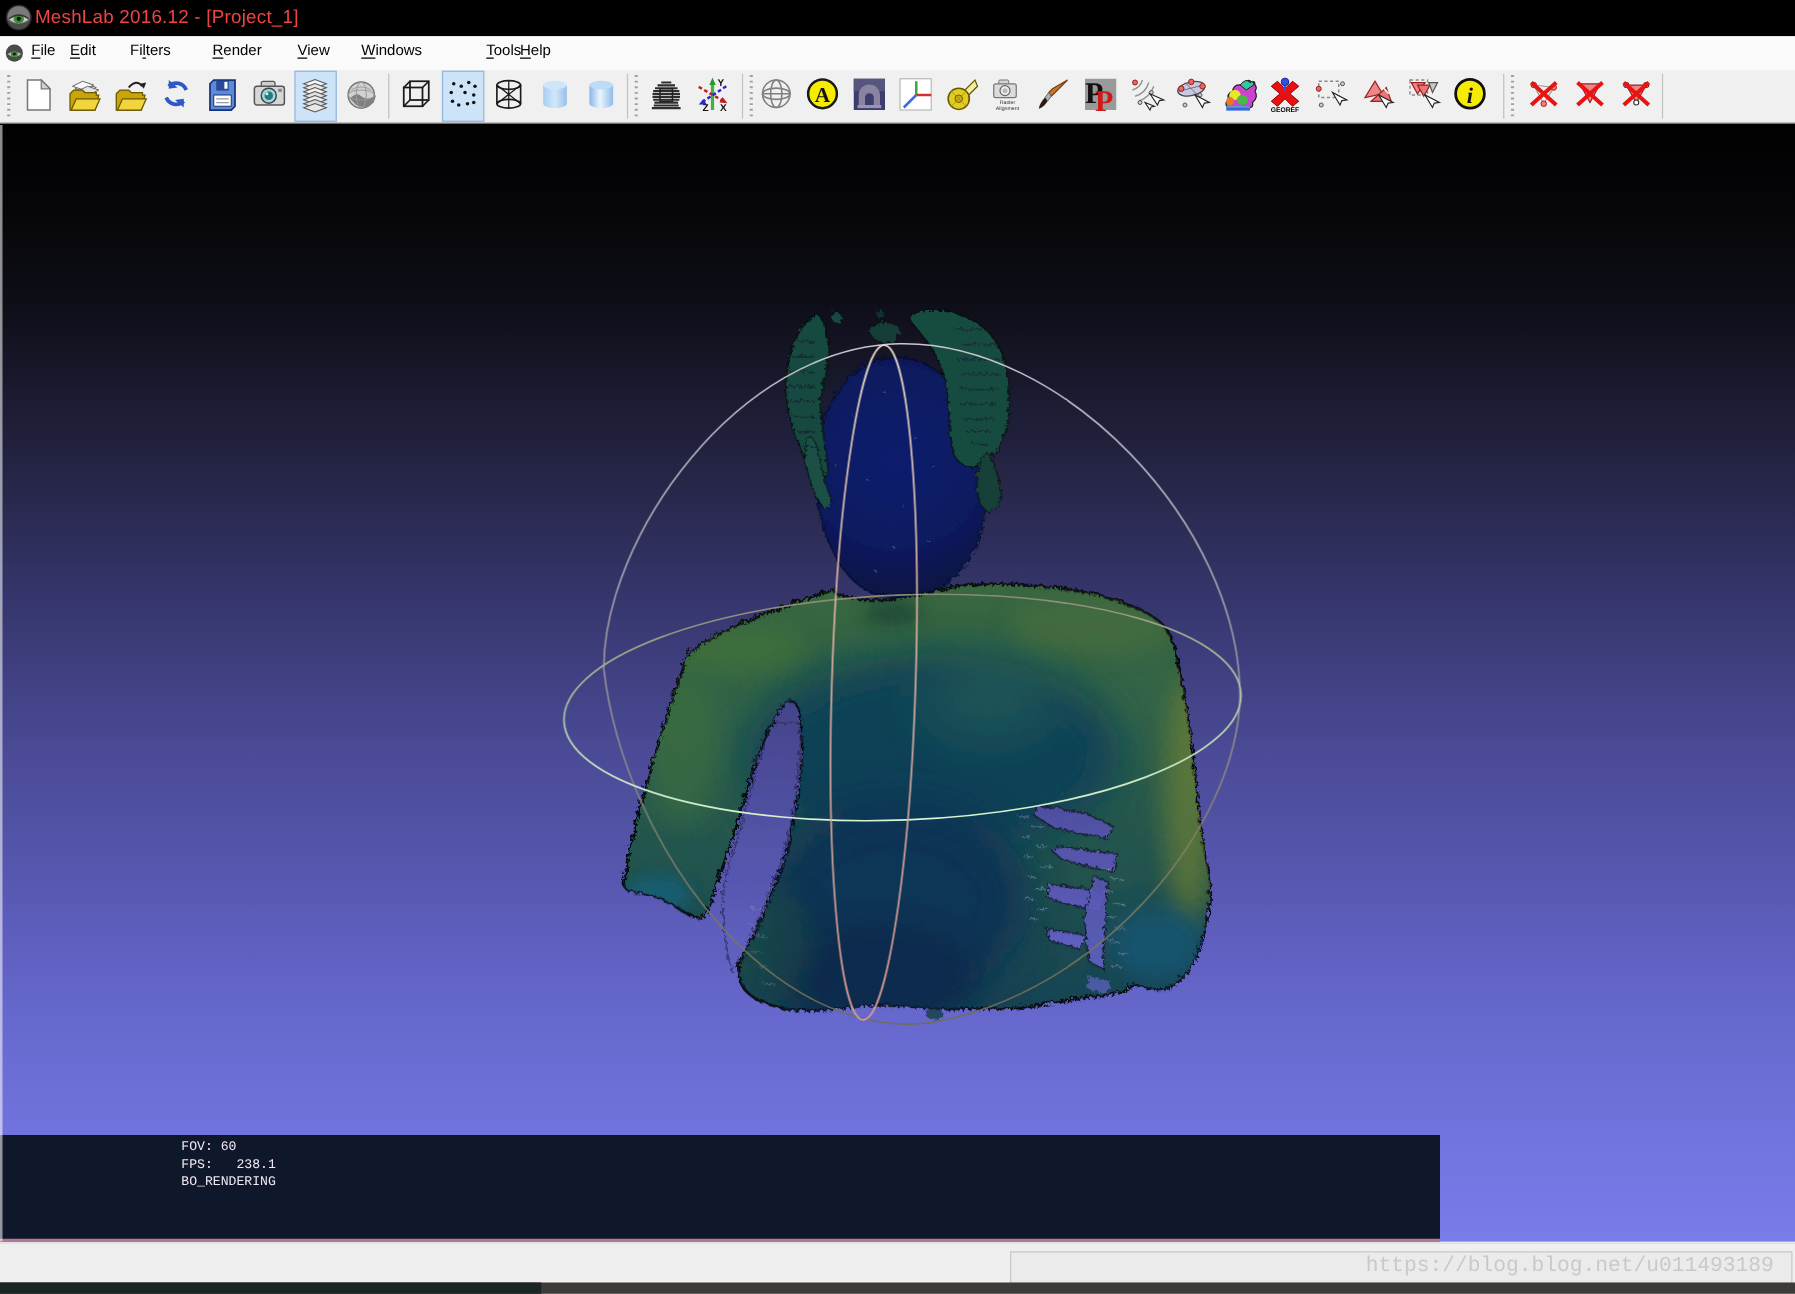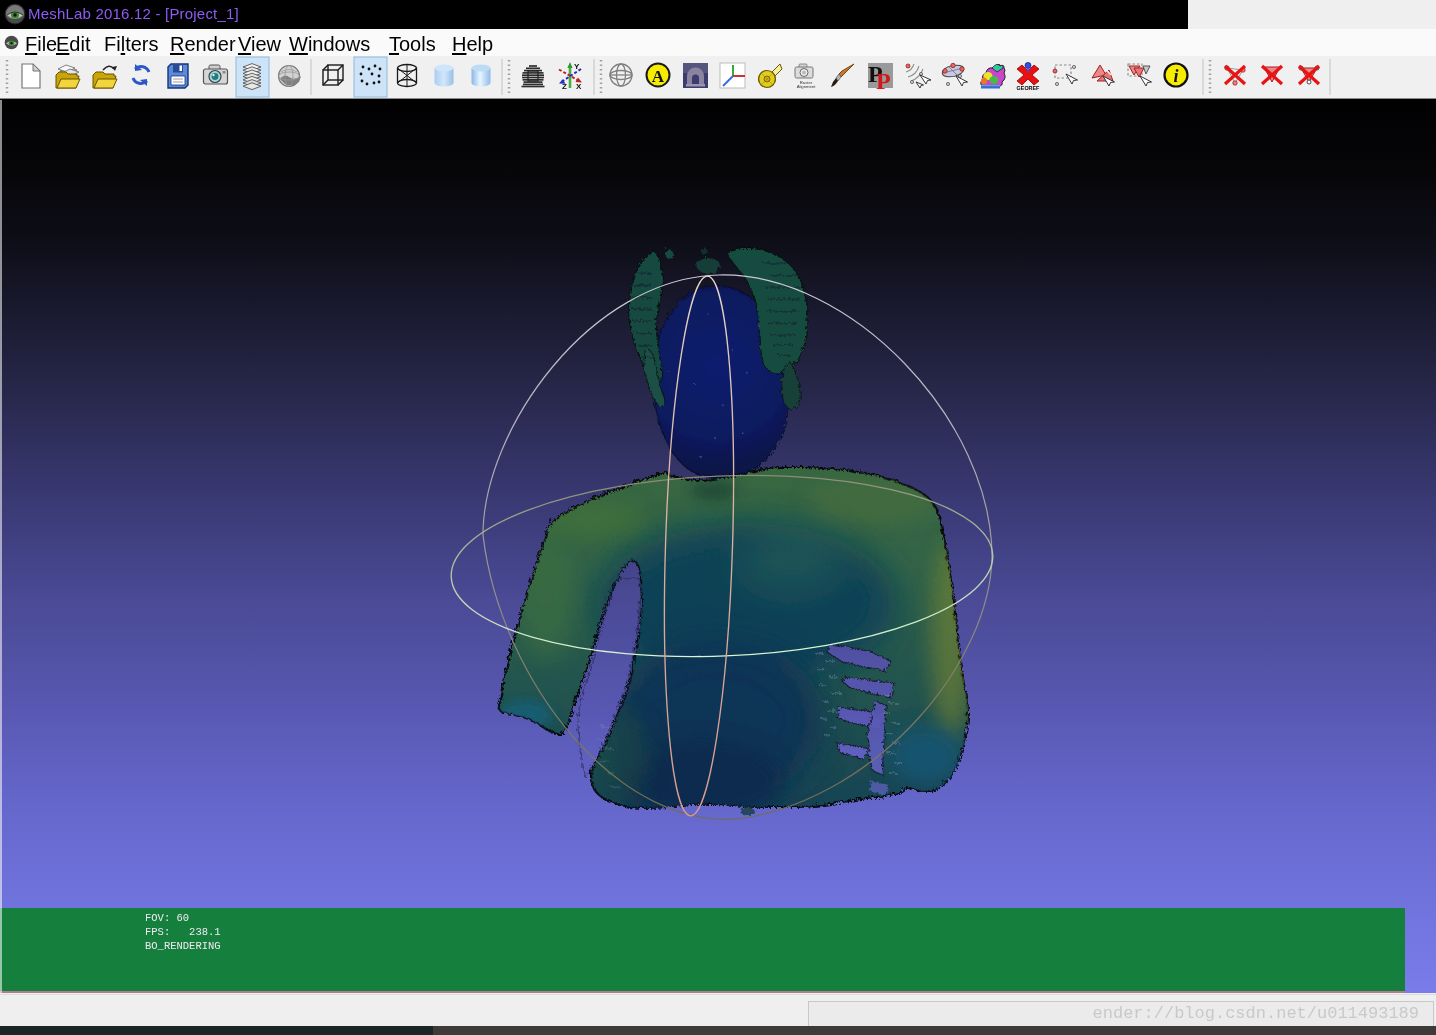--- a/index.html
+++ b/index.html
@@ -1,25 +1,25 @@
 <!DOCTYPE html>
 <html><head>
 <meta charset="utf-8">
 <style>
 html,body{margin:0;padding:0;width:1436px;height:1035px;overflow:hidden;background:#efefef;
 font-family:"Liberation Sans",sans-serif;}
 #app{position:absolute;left:0;top:0;width:1436px;height:1035px;}
-.titlebar{position:absolute;left:0;top:0;width:1188px;height:29px;background:#000;color:#8b5cf6;}
+.titlebar{position:absolute;left:0;top:0;width:1436px;height:29px;background:#000;color:#ef4444;}
 .titlebar .txt{position:absolute;left:28px;top:5px;font-size:15px;letter-spacing:.2px;}
 .menubar{position:absolute;left:0;top:29px;width:1436px;height:27px;background:#fafafa;color:#000;}
-.menubar .mi{position:absolute;top:4px;font-size:20px;}
+.menubar .mi{position:absolute;top:4px;font-size:12px;}
 .toolbar{position:absolute;left:0;top:56px;width:1436px;height:42px;background:#f0f0f0;border-bottom:1px solid #8a8a8a;}
 .viewport{position:absolute;left:0;top:99px;width:1436px;height:894px;background:#000;}
 .vleft{position:absolute;left:0;top:1px;width:2px;height:893px;background:rgba(255,255,255,.55);z-index:30;}
-.infobar{position:absolute;left:0;top:809px;width:1405px;height:83px;background:#15803d;border-bottom:2px solid #b07a92;z-index:20;}
+.infobar{position:absolute;left:0;top:809px;width:1152px;height:83px;background:#0f172a;border-bottom:2px solid #b07a92;z-index:20;}
 .itext{position:absolute;color:#f2e9f2;font-family:"Liberation Mono",monospace;font-size:10.5px;line-height:14px;white-space:pre;}
 .statusbar{position:absolute;left:0;top:994px;width:1436px;height:32px;background:#efefef;border-top:1px solid #dcdcdc;}
 .wmbox{position:absolute;left:808px;top:6px;width:624px;height:24px;background:#ebebeb;border:1px solid #c8c8c8;}
 .wm{position:absolute;right:14px;top:2px;color:#c9c9c9;font-family:"Liberation Mono",monospace;font-size:17px;}
 .taskbar{position:absolute;left:0;top:1026px;width:1436px;height:9px;background:#3e3a3a;}
 .taskl{position:absolute;left:0;top:0;width:433px;height:9px;background:#1b2526;}
 u{text-decoration:underline;text-underline-offset:2px;}
 </style>
 </head>
 <body>
@@ -43,21 +43,21 @@
 <ellipse cx="11" cy="12" rx="4.2" ry="3.6" fill="#3c8a34"></ellipse>
 <circle cx="11" cy="12" r="1.7" fill="#081808"></circle>
 </svg>
 <div class="mi" style="left:25px"><u>F</u>ile</div>
 <div class="mi" style="left:56px"><u>E</u>dit</div>
 <div class="mi" style="left:104px">Fi<u>l</u>ters</div>
 <div class="mi" style="left:170px"><u>R</u>ender</div>
 <div class="mi" style="left:238px"><u>V</u>iew</div>
 <div class="mi" style="left:289px"><u>W</u>indows</div>
 <div class="mi" style="left:389px"><u>T</u>ools</div>
-<div class="mi" style="left:452px"><u>H</u>elp</div>
+<div class="mi" style="left:416px"><u>H</u>elp</div>
 </div>
 <div class="toolbar">
       <svg width="1436" height="42" viewBox="0 56 1436 42" style="position:absolute;left:0;top:0">
 <line x1="7" y1="60" x2="7" y2="94" stroke="#a0a0a0" stroke-width="2.5" stroke-dasharray="1.5 3"></line>
 <rect x="236" y="57" width="33" height="40" fill="#cde3f7" stroke="#90b8dd"></rect>
 <rect x="354" y="57" width="33" height="40" fill="#cde3f7" stroke="#90b8dd"></rect>
 <g transform="translate(17,62)">
           <path d="M5,2 h11 l7,7 v17 h-18 z" fill="#fff" stroke="#777" stroke-width="1.2"></path>
           <path d="M16,2 l7,7 h-7 z" fill="#d0d0d0" stroke="#777" stroke-width="1"></path>
         </g>
@@ -458,19 +458,19 @@
 </svg>
 <div class="vleft"></div>
 <div class="infobar">
 <div class="itext" style="left:145px;top:3px">FOV: 60
 FPS:   238.1
 BO_RENDERING</div>
 </div>
 </div>
 <div class="statusbar">
       <div class="wmbox">
-        <div class="wm">ender://blog.csdn.net/u011493189</div>
+        <div class="wm">https://blog.blog.net/u011493189</div>
       </div>
     </div>
 <div class="taskbar">
       <div class="taskl"></div>
     </div>
 </div>
 
 </body></html>

